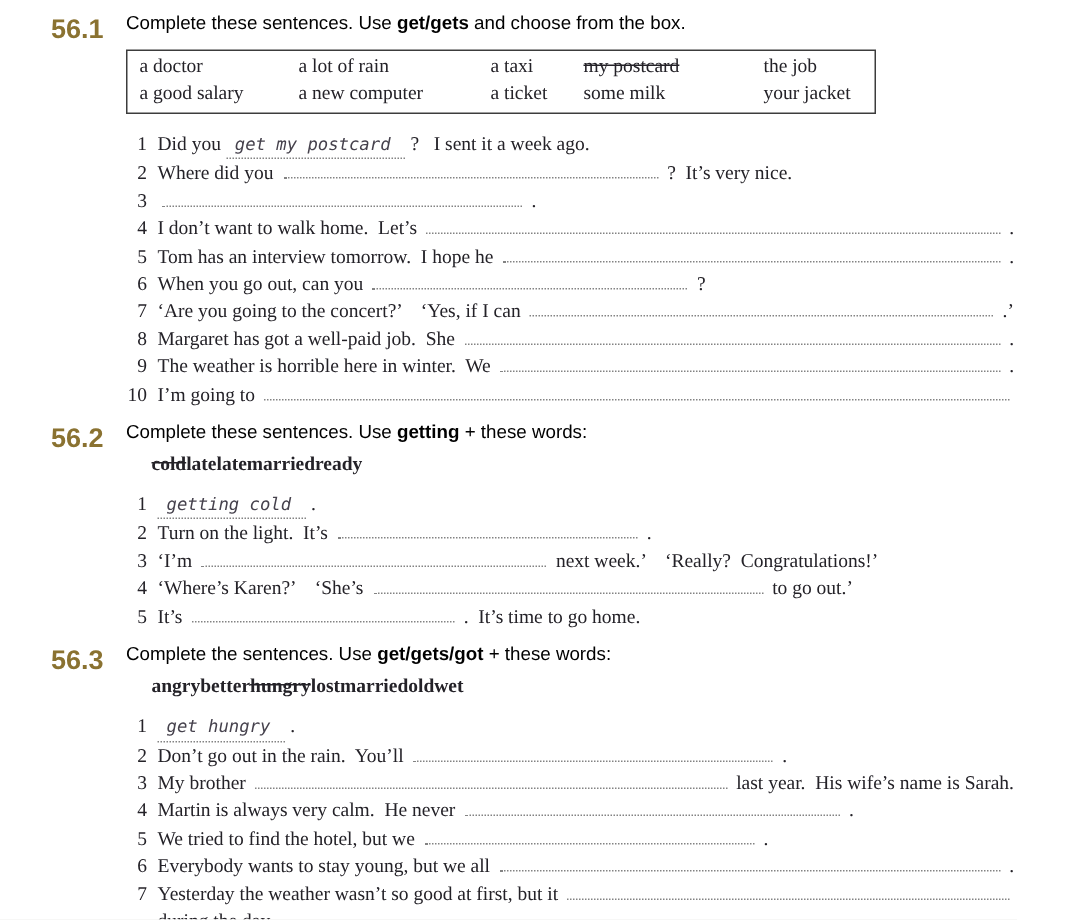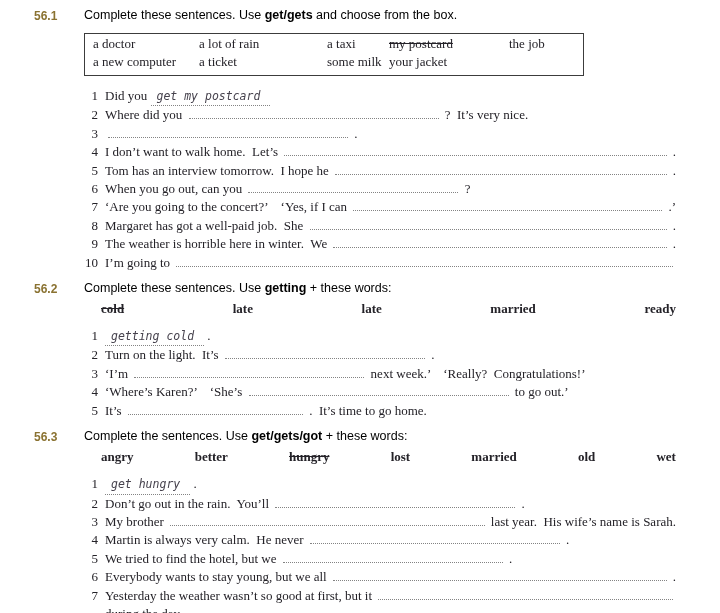--- a/index.html
+++ b/index.html
@@ -6,33 +6,33 @@
   html,body { background:#f2f2f0; }
   .page {
     position:relative; width:720px; height:613px; margin:0 auto;
     background:#ffffff; color:#242228;
     font-family:"Liberation Serif", serif; font-size:13px;
     padding:8px 44px 6px 34px; overflow:hidden;
   }
   .exercise { display:grid; grid-template-columns:50px 1fr; margin-bottom:9px; }
   .secnum {
     font-family:"Liberation Sans", sans-serif; font-weight:bold;
-    font-size:12px; color:#8a7231; padding-top:1px;
+    font-size:18px; color:#8a7231; padding-top:1px;
   }
   .heading {
     font-family:"Liberation Sans", sans-serif; font-size:12.5px;
     color:#000000; margin-bottom:6px;
   }
   .heading .kw { font-weight:bold; }
   .wordbox.boxed {
     width:500px; border:1px solid #3c3c3c;
     padding:1px 8px 5px 8px; margin:11px 0 11px 0;
   }
   .wb-row { display:grid; grid-template-columns:106px 128px 62px 120px auto; line-height:17.5px; }
-  .wordbox.plain { display:flex; gap:27px; font-weight:bold; margin:1px 0 10px 17px;justify-content:space-between; }
+  .wordbox.plain { display:flex; font-weight:bold; margin:1px 0 10px 17px; }
   .struck { text-decoration:line-through; }
   .item { display:flex; line-height:18.4px; }
   .inum { flex:none; width:14px; text-align:right; margin-right:7px; }
   .ibody { flex:1 1 auto; min-width:0; }
   .line { display:flex; align-items:baseline; }
   .seg-text { white-space:pre-wrap; }
   .seg-blank { flex:1 1 60px; height:2px; border-bottom:1px dotted #838383; margin:0 3px; }
   .seg-answer {
     font-family:"DejaVu Sans Mono", monospace; font-style:italic;
     font-size:11.5px; color:#46424d;
@@ -50,33 +50,35 @@
       <div class="heading"><span class="sectitle"><span>Complete these sentences. Use </span><span class="kw">get/gets</span><span> and choose from the box.</span></span></div>
       <div class="wordbox boxed">
           <div class="wb-row">
             <span>a doctor</span>
             <span>a lot of rain</span>
             <span>a taxi</span>
             <span class="struck">my postcard</span>
             <span>the job</span>
           </div>
           <div class="wb-row">
+            <span>a good salary</span>
             <span>a new computer</span>
             <span>a ticket</span>
             <span>some milk</span>
             <span>your jacket</span>
           </div>
         </div>
       <div class="items">
           <div class="item">
             <span class="inum">1</span>
             <div class="ibody">
               <div class="line">
                 <span class="seg-text">Did you </span>
                 <span class="seg-answer">get my postcard</span>
+                <span class="seg-text"> ?   I sent it a week ago.</span>
               </div>
             </div>
           </div>
           <div class="item">
             <span class="inum">2</span>
             <div class="ibody">
               <div class="line">
                 <span class="seg-text">Where did you </span>
                 <span class="seg-blank" style="max-width: 250px;"></span>
                 <span class="seg-text"> ?  It’s very nice.</span>

